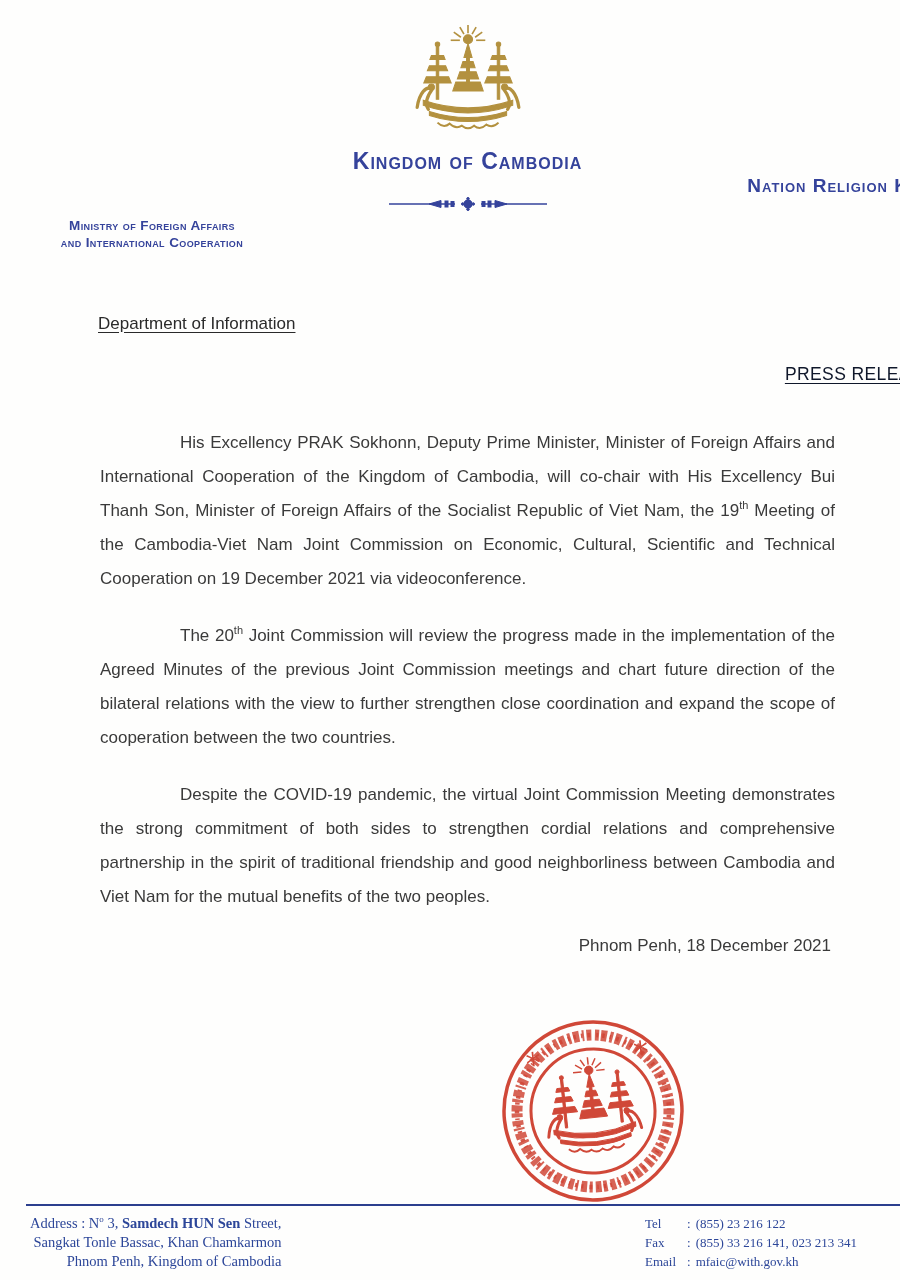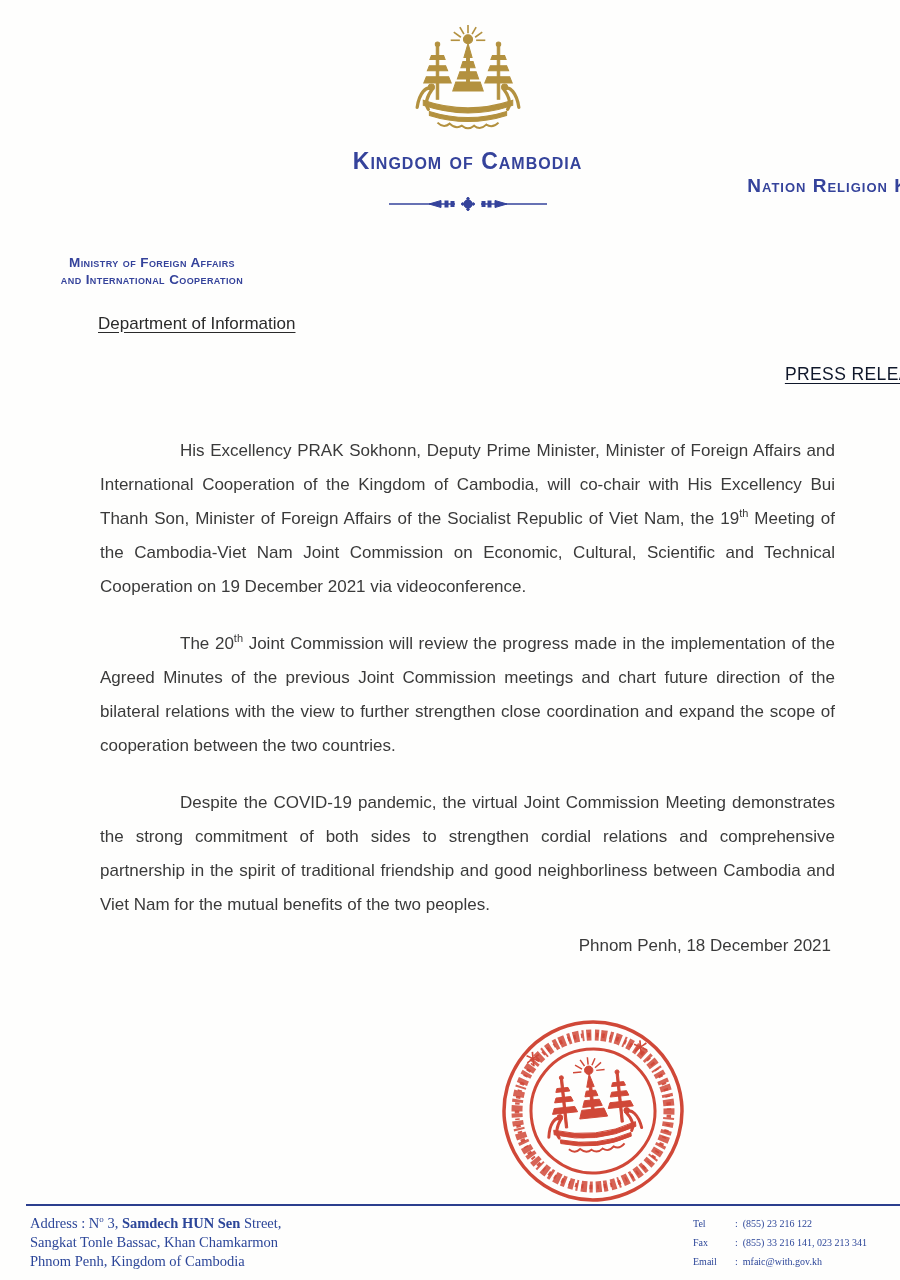--- a/index.html
+++ b/index.html
@@ -19,60 +19,59 @@
   .hdr-subtitle{
     position:absolute;top:175px;left:0;width:100%;text-align:right;
     font-variant:small-caps;font-weight:bold;font-size:19px;letter-spacing:1px;
     color:var(--header-blue,#35439b);
   }
   .hdr-divider{position:absolute;top:197px;left:0;width:100%;display:flex;justify-content:center;color:var(--header-blue,#35439b);}
   .ministry{
     position:absolute;top:217px;left:12px;width:280px;text-align:center;
     font-variant:small-caps;font-weight:bold;font-size:13.5px;letter-spacing:.4px;line-height:17px;
     color:var(--header-blue,#35439b);
-    margin-top:37px;
   }
   
   .department{
     position:absolute;top:314px;left:62px;font-size:17px;color:#2a2a2a;
     text-decoration:underline;text-underline-offset:3px;margin-left:36px;
   }
   .press-title{
     position:absolute;top:364px;left:0;width:100%;text-align:right;
     font-size:17.5px;letter-spacing:.4px;color:#0f172a;
     text-decoration:underline;text-underline-offset:3px;
   }
   .body-text{position:absolute;top:422px;left:100px;right:100px;}
   .body-text p{
-    margin:12px 0 23px 0;font-size:17px;line-height:34px;text-align:justify;
+    margin:4px 0 23px 0;font-size:17px;line-height:34px;text-align:justify;
     text-indent:80px;color:var(--body-text,#3b3b3b);
   }
   .body-text sup{font-size:11px;line-height:0;}
   .dateline{
     position:absolute;top:936px;right:104px;font-size:17px;color:var(--body-text,#3b3b3b);
   }
   
   .stamp{position:absolute;top:1016px;left:498px;width:190px;height:190px;opacity:.92;}
   .stamp svg{color:var(--stamp-red,#cd3928);}
   
   .footer-rule{
     position:absolute;top:1204px;left:26px;right:26px;height:0;
     border-top:2.5px solid var(--rule-navy,#2c3f8e);
   }
   .footer-address{
     position:absolute;top:1214px;left:30px;
     font-family:"Liberation Serif",serif;font-size:14.5px;line-height:19px;
     color:var(--footer-blue,#2c4699);
+    text-align:right;
   }
   .footer-address sup{font-size:9px;line-height:0;}
   .footer-contacts{
     position:absolute;top:1214px;left:645px;
-    font-family:"Liberation Serif",serif;font-size:10px;line-height:19px;
+    font-family:"Liberation Serif",serif;font-size:13px;line-height:19px;
     color:var(--footer-blue,#2c4699);
-    margin-left:48px;
   }
   .contact-row .clabel{display:inline-block;width:42px;}
   .contact-row .colon{margin-right:5px;}
   .b{font-weight:bold;}
 </style>
 </head>
 <body>
 
 <svg width="0" height="0" style="position:absolute">
   <symbol id="arms" viewBox="0 0 120 120">

